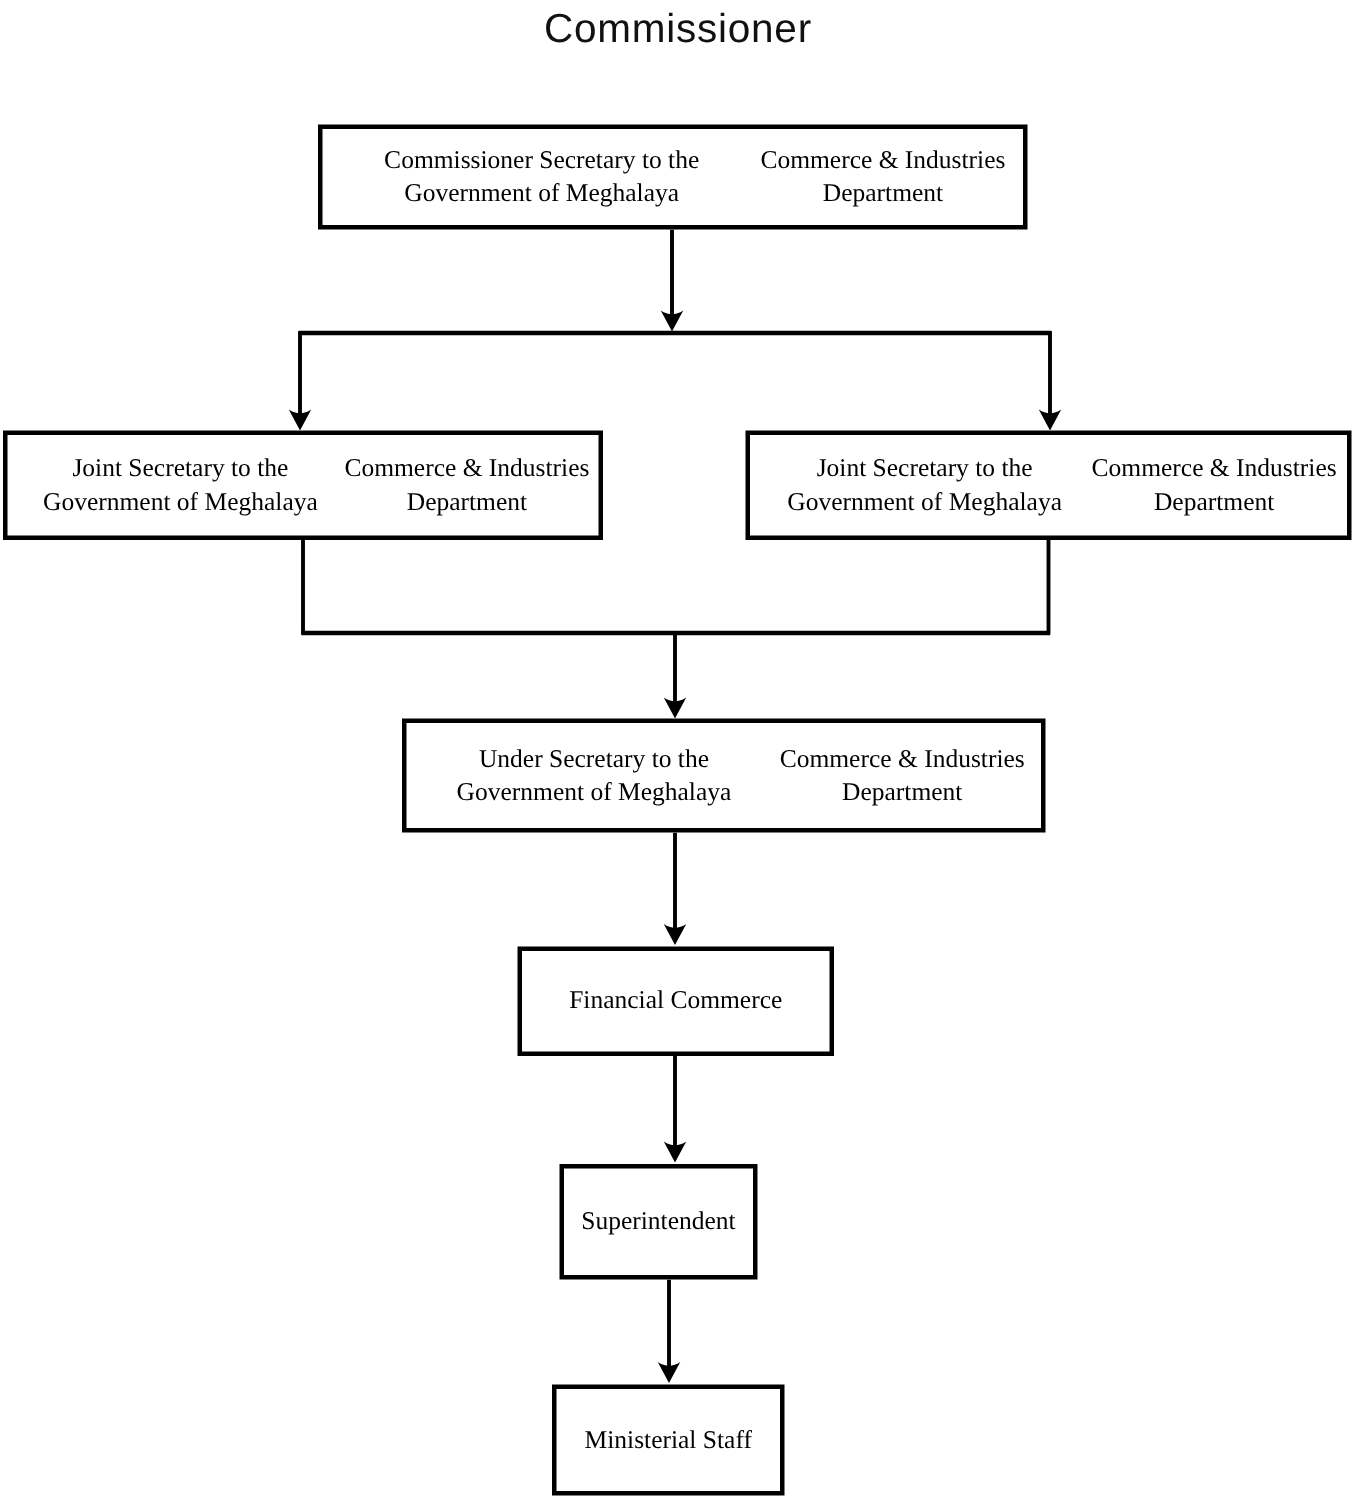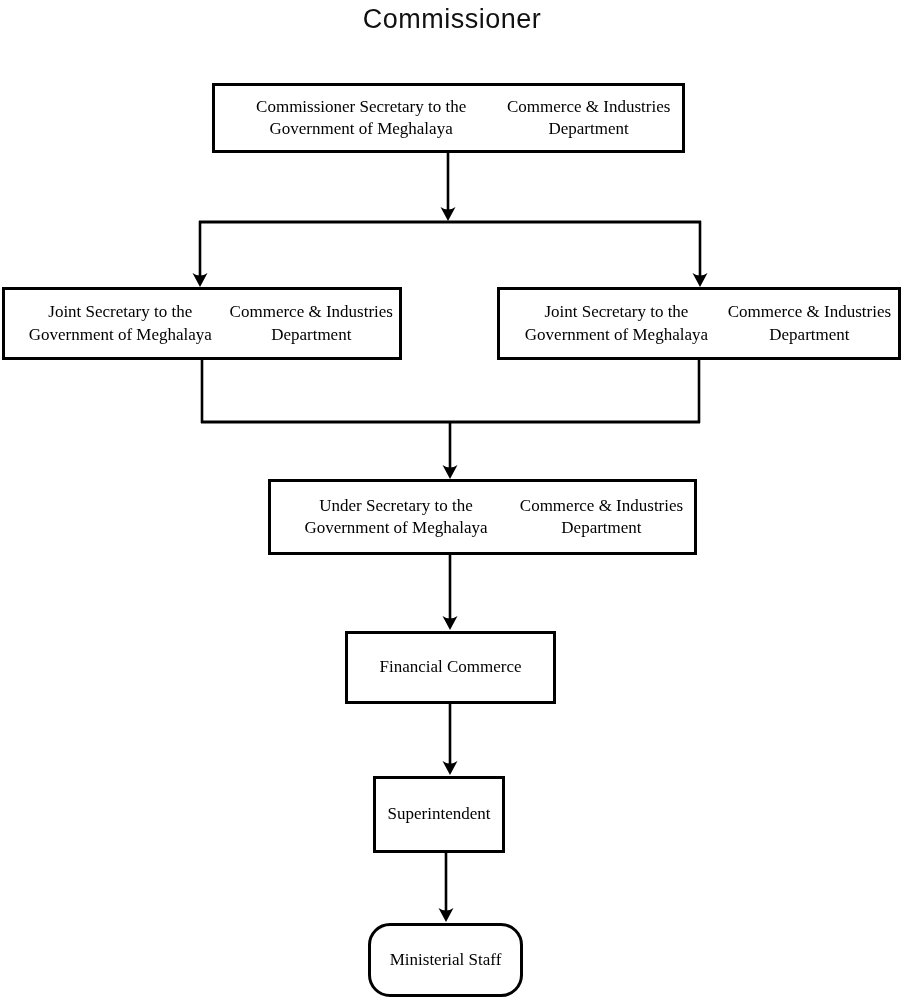--- a/index.html
+++ b/index.html
@@ -49,21 +49,21 @@
     line-height: 1.3;
     padding: 2px 6px;
   }
   .node span { display: block; }
   #node-commissioner   { left: 212px; top: 83px;  width: 473px; height: 70px; }
   #node-joint-left     { left: 2px;   top: 287px; width: 400px; height: 73px; }
   #node-joint-right    { left: 497px; top: 287px; width: 404px; height: 73px; }
   #node-under          { left: 236px; top: 479px; width: 429px; height: 76px; margin-left: 32px; }
   #node-financial      { left: 345px; top: 631px; width: 211px; height: 73px; }
   #node-superintendent { left: 373px; top: 776px; width: 132px; height: 77px; }
-  #node-ministerial    { left: 368px; top: 923px; width: 155px; height: 74px; border-radius: 22px; }
+  #node-ministerial    { left: 368px; top: 923px; width: 155px; height: 74px; }
 </style>
 </head>
 <body>
 
 <div id="canvas">
 
   <div id="title">Commissioner</div>
 
   <svg id="connectors" width="904" height="1000" viewBox="0 0 904 1000" xmlns="http://www.w3.org/2000/svg">
     <g stroke="#000000" stroke-width="2.6" fill="none">

